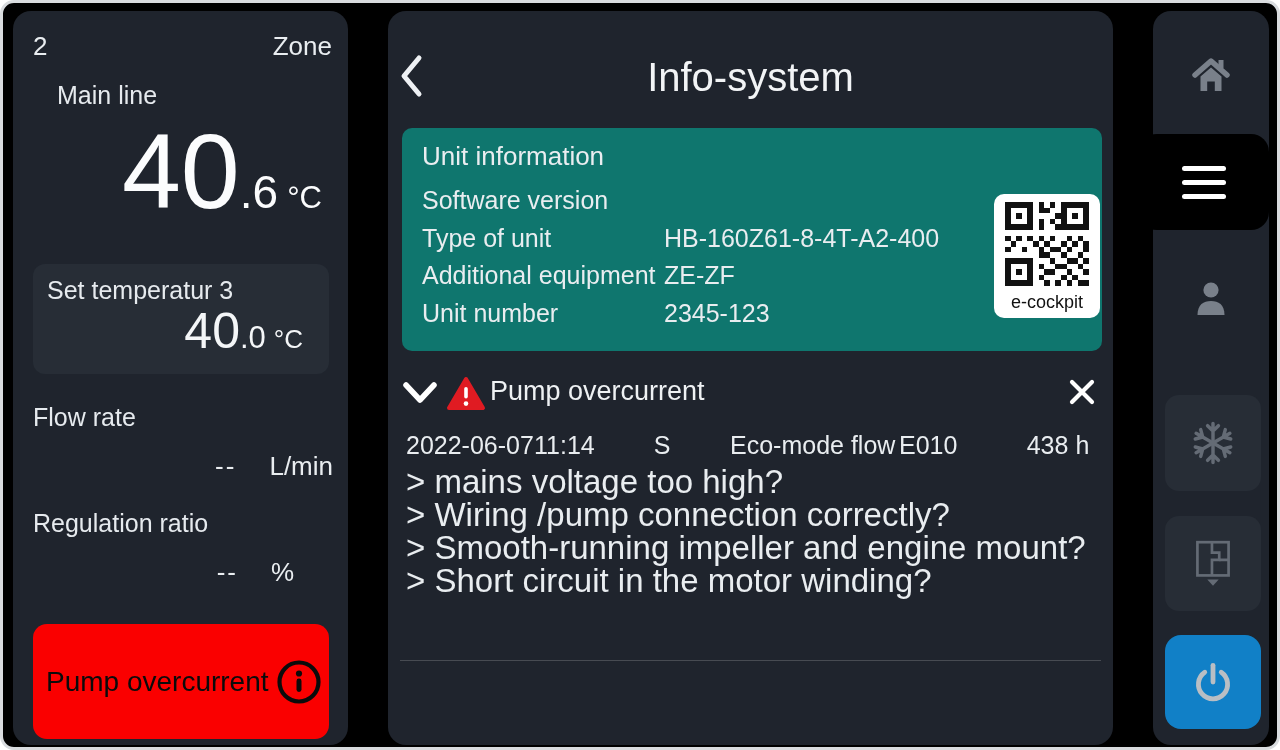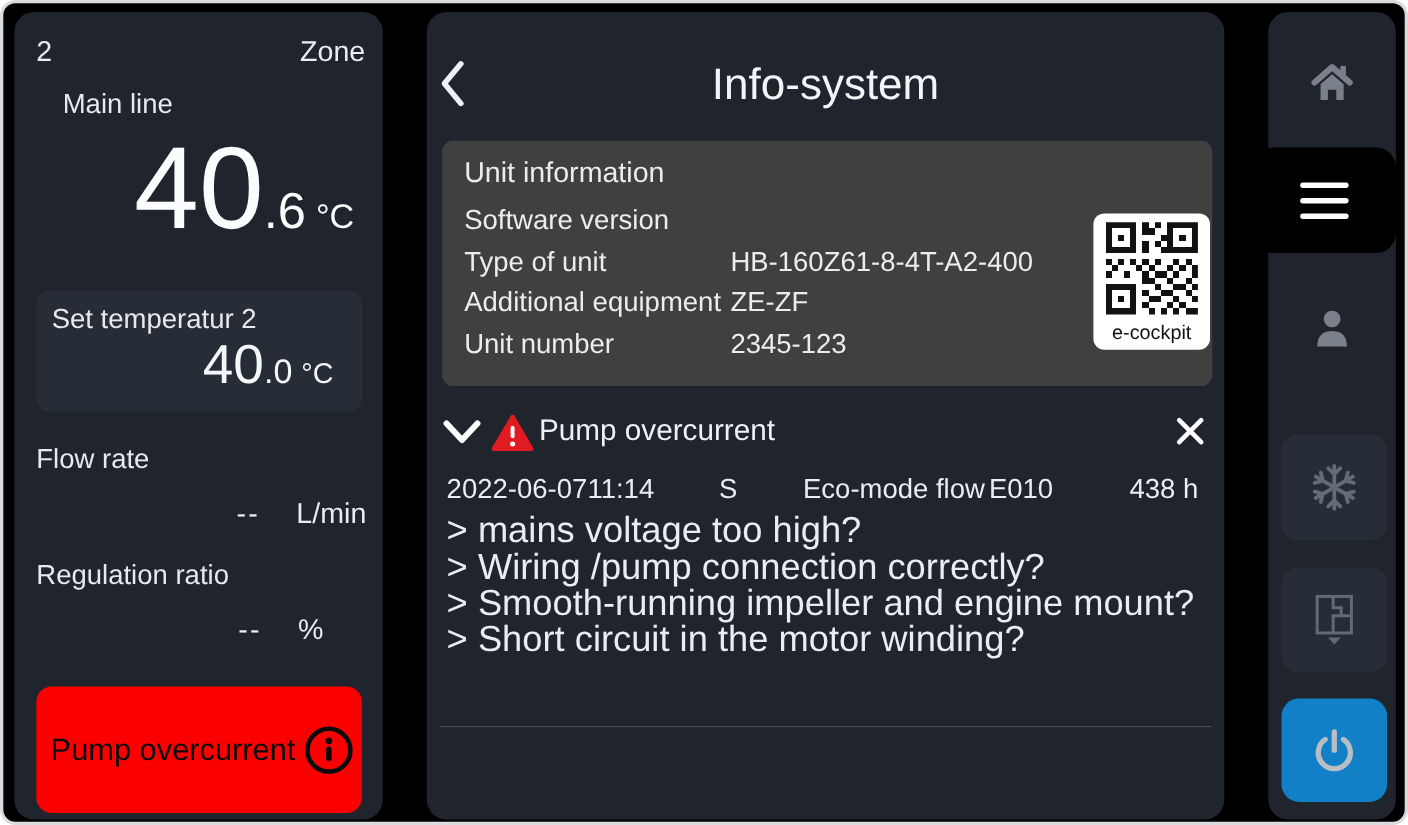--- a/index.html
+++ b/index.html
@@ -41,21 +41,21 @@
   .meas-row .unit{ margin-left:33px; letter-spacing:0; }
 
   #alarm-banner{ left:20px; top:613px; width:296px; height:115px; background:#fa0000; border-radius:14px; cursor:pointer; }
   #alarm-banner .txt{ position:absolute; left:13px; top:50%; transform:translateY(-50%); color:#0b0b0b; font-size:28px; white-space:nowrap; }
   #alarm-banner svg{ position:absolute; right:6px; top:50%; transform:translateY(-50%); }
 
   
   #back-button{ left:10px; top:42px; width:36px; height:48px; cursor:pointer; }
   #info-title{ left:0; right:0; top:44px; text-align:center; font-size:40px; color:#f2f4f6; font-weight:400; }
 
-  #unit-card{ left:14px; top:117px; width:700px; height:223px; background:#404040; border-radius:10px; }
+  #unit-card{ left:14px; top:117px; width:700px; height:223px; background:#0f766e; border-radius:10px; }
   #unit-card .heading{ position:absolute; left:20px; top:13px; font-size:26px; }
   .info-row{ position:absolute; left:0; width:100%; font-size:25px; }
   .info-row .l{ position:absolute; left:20px; white-space:nowrap; }
   .info-row .v{ position:absolute; left:262px; white-space:nowrap; }
   #qr-box{ position:absolute; left:592px; top:66px; width:106px; height:124px; background:#fff; border-radius:10px; }
   #qr-box svg{ position:absolute; left:11px; top:8px; }
   #qr-box .qr-label{ position:absolute; left:0; right:0; bottom:5px; text-align:center; color:#111; font-size:18px; }
 
   .alarm-head{ left:0; right:0; top:360px; height:42px; }
   #alarm-collapse{ position:absolute; left:14px; top:8px; cursor:pointer; }
@@ -93,21 +93,21 @@
     <div class="abs" id="zone-label">Zone</div>
     <div class="abs lbl" id="main-line-label">Main line</div>
 
     <div class="abs temp-big">
       <span class="int">40</span>
         <span class="frac">.6</span>
         <span class="unit">°C</span>
     </div>
 
     <div class="abs" id="set-temp-card">
-      <span class="lbl">Set temperatur 2</span>
+      <span class="lbl">Set temperatur 3</span>
       <div class="temp-set">
         <span class="int">40</span>
           <span class="frac">.0</span>
           <span class="unit">°C</span>
       </div>
     </div>
 
     <div class="abs lbl" id="flow-label">Flow rate</div>
     <div class="abs meas-row" id="flow-row">
       <span class="val">--</span>

